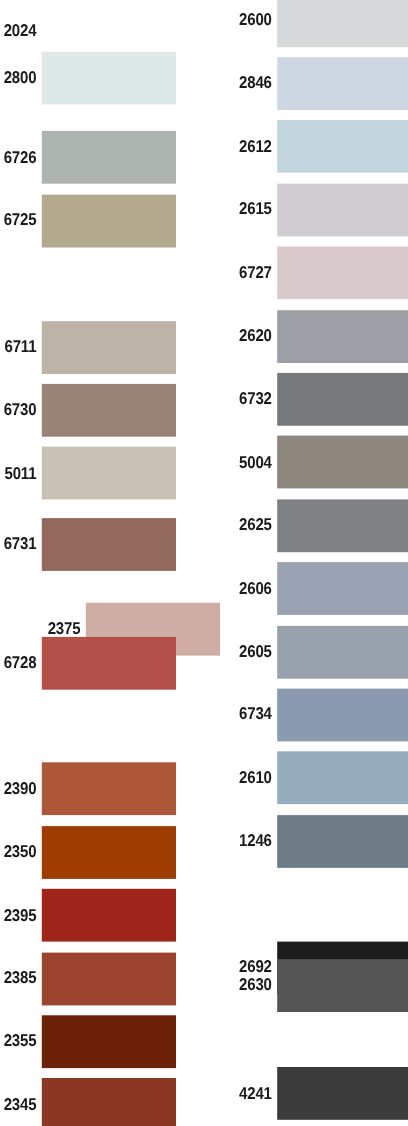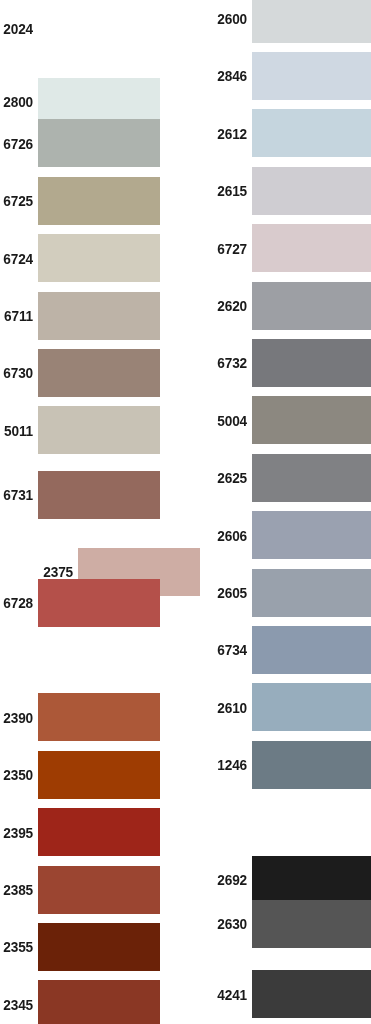--- a/index.html
+++ b/index.html
@@ -70,35 +70,31 @@
   }
 </style>
 </head>
 <body>
 
 <div id="swatch-chart">
   <div class="column column-left">
       <div class="swatch-row" style="top: 0px;">
         <div class="swatch-label">2024</div>
       </div>
-      <div class="swatch-row" style="top: 73px;">
+      <div class="swatch-row" style="top: 42px;">
         <div class="swatch-label">2800</div>
         <div class="swatch-chip" style="background: rgb(223, 233, 231);"></div>
       </div>
       <div class="swatch-row" style="top: 114.8px;">
         <div class="swatch-label">6726</div>
         <div class="swatch-chip" style="background: rgb(173, 179, 174);"></div>
       </div>
       <div class="swatch-row" style="top: 172.2px;">
         <div class="swatch-label">6725</div>
         <div class="swatch-chip" style="background: rgb(178, 169, 142);"></div>
-      </div>
-      <div class="swatch-row" style="top: 229.6px;">
-        <div class="swatch-label">6724</div>
-        <div class="swatch-chip" style="background: rgb(210, 205, 190);"></div>
       </div>
       <div class="swatch-row" style="top: 287px;">
         <div class="swatch-label">6711</div>
         <div class="swatch-chip" style="background: rgb(189, 179, 167);"></div>
       </div>
       <div class="swatch-row" style="top: 344.4px;">
         <div class="swatch-label">6730</div>
         <div class="swatch-chip" style="background: rgb(153, 131, 118);"></div>
       </div>
       <div class="swatch-row" style="top: 401.8px;">
@@ -196,21 +192,21 @@
         <div class="swatch-chip" style="background: rgb(151, 173, 189);"></div>
       </div>
       <div class="swatch-row" style="top: 736.2px;">
         <div class="swatch-label">1246</div>
         <div class="swatch-chip" style="background: rgb(108, 123, 133);"></div>
       </div>
       <div class="swatch-row" style="top: 851px;">
         <div class="swatch-label">2692</div>
         <div class="swatch-chip" style="background: rgb(28, 28, 28);"></div>
       </div>
-      <div class="swatch-row" style="top: 895px;">
+      <div class="swatch-row" style="top: 867px;">
         <div class="swatch-label">2630</div>
         <div class="swatch-chip" style="background: rgb(85, 85, 85);"></div>
       </div>
       <div class="swatch-row" style="top: 965.8px;">
         <div class="swatch-label">4241</div>
         <div class="swatch-chip" style="background: rgb(59, 59, 59);"></div>
       </div>
     </div>
 </div>
 

